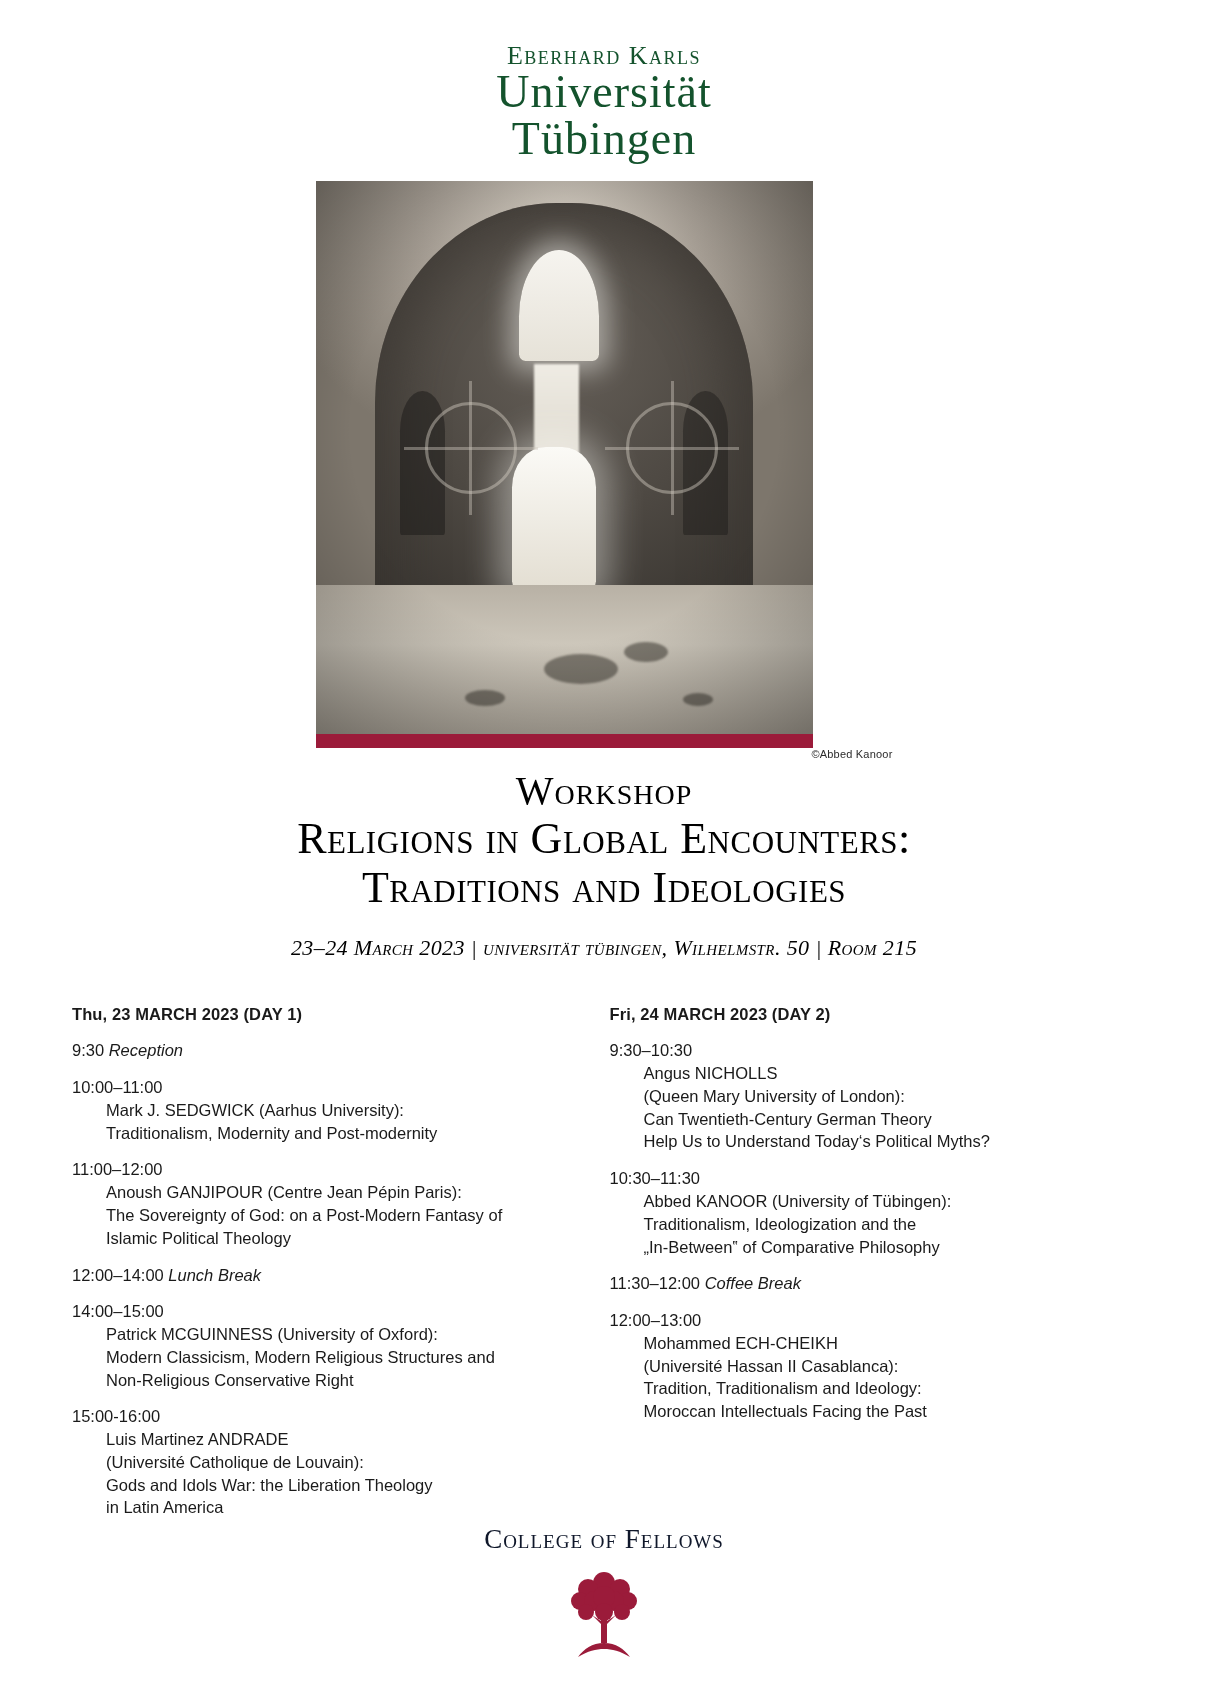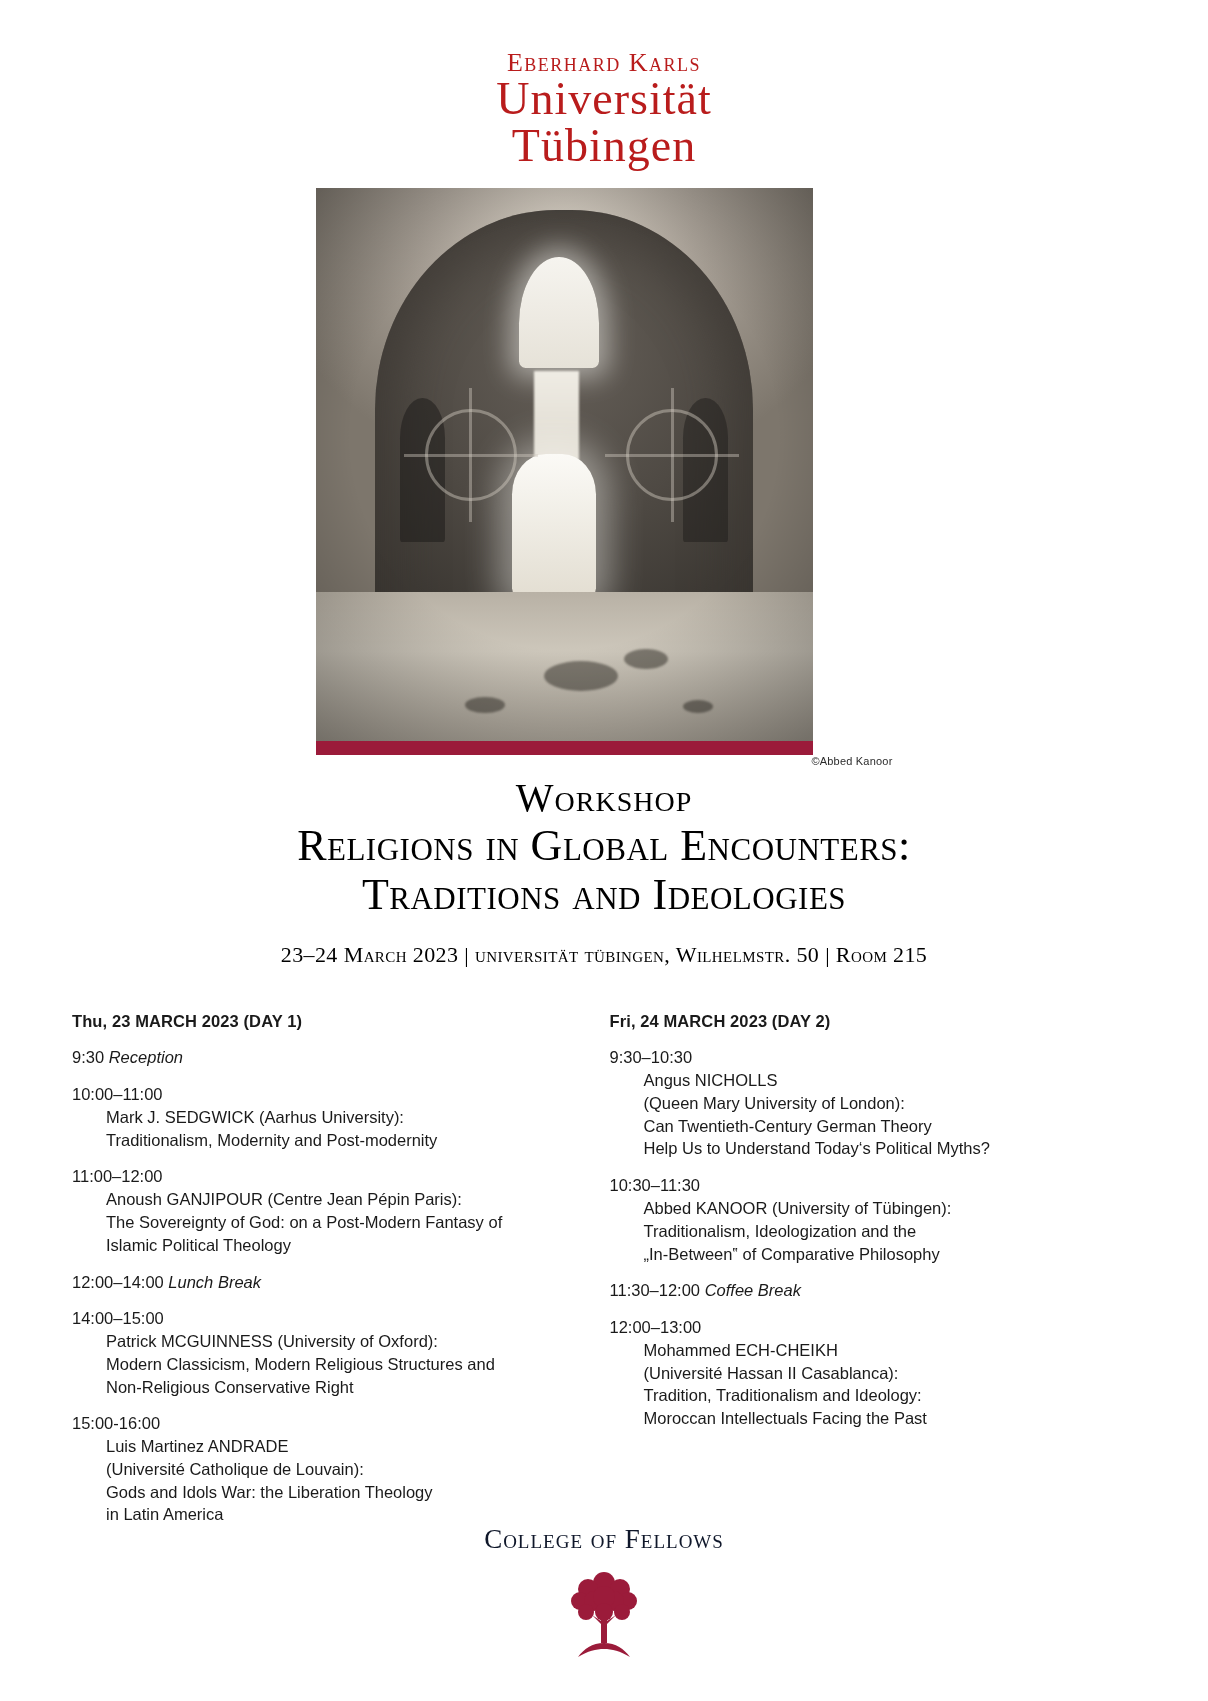--- a/index.html
+++ b/index.html
@@ -13,23 +13,22 @@
     position: relative;
     font-family: "Liberation Sans", sans-serif;
     color: #1a1a1a;
     overflow: hidden;
   }
 
   
   .logo {
     text-align: center;
     padding-top: 42px;
-    color: #b91c1c;
+    color: #14532d;
     font-family: "Liberation Serif", serif;
-    margin-top: 7px;
   }
   .logo-line1 {
     font-size: 26px;
     letter-spacing: 1.5px;
     font-variant: small-caps;
     font-weight: 400;
     line-height: 1.05;
   }
   .logo-line2 {
     font-size: 46px;
@@ -198,20 +197,21 @@
     font-size: 44px;
     font-variant: small-caps;
     letter-spacing: 0.5px;
     line-height: 1.12;
   }
   .t-sub {
     font-size: 22px;
     font-variant: small-caps;
     letter-spacing: 0.4px;
     margin-top: 22px;
+    font-style: italic;
   }
 
   
   .programme {
     display: flex;
     margin-top: 42px;
     padding: 0 68px 0 72px;
     gap: 7px;
     font-size: 16.5px;
     line-height: 1.38;

